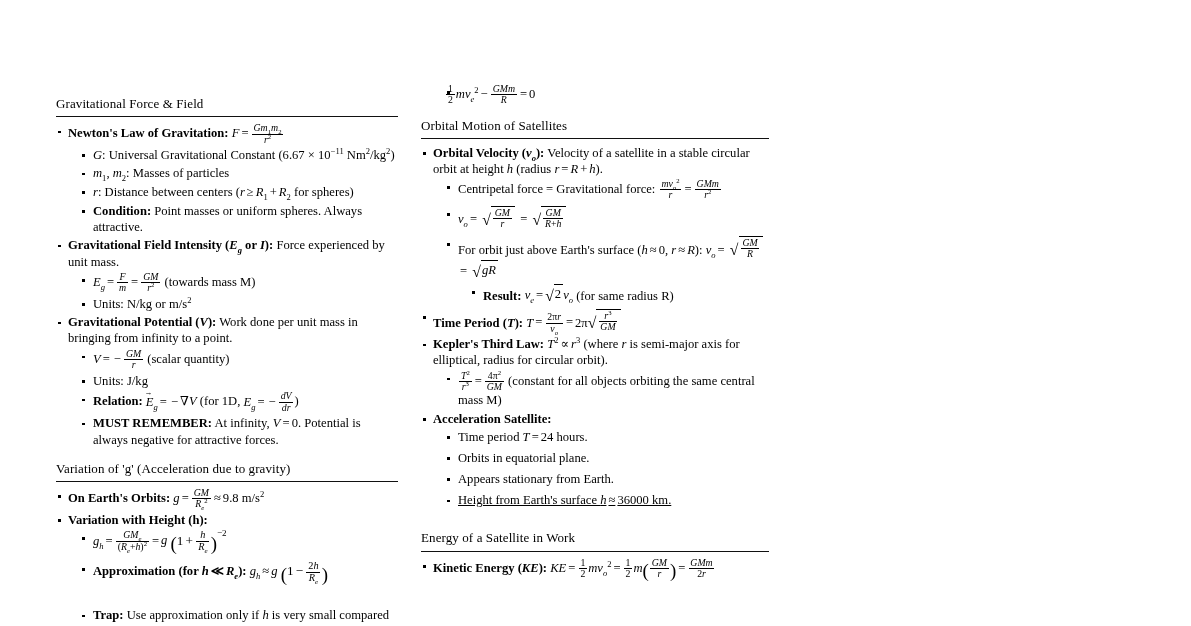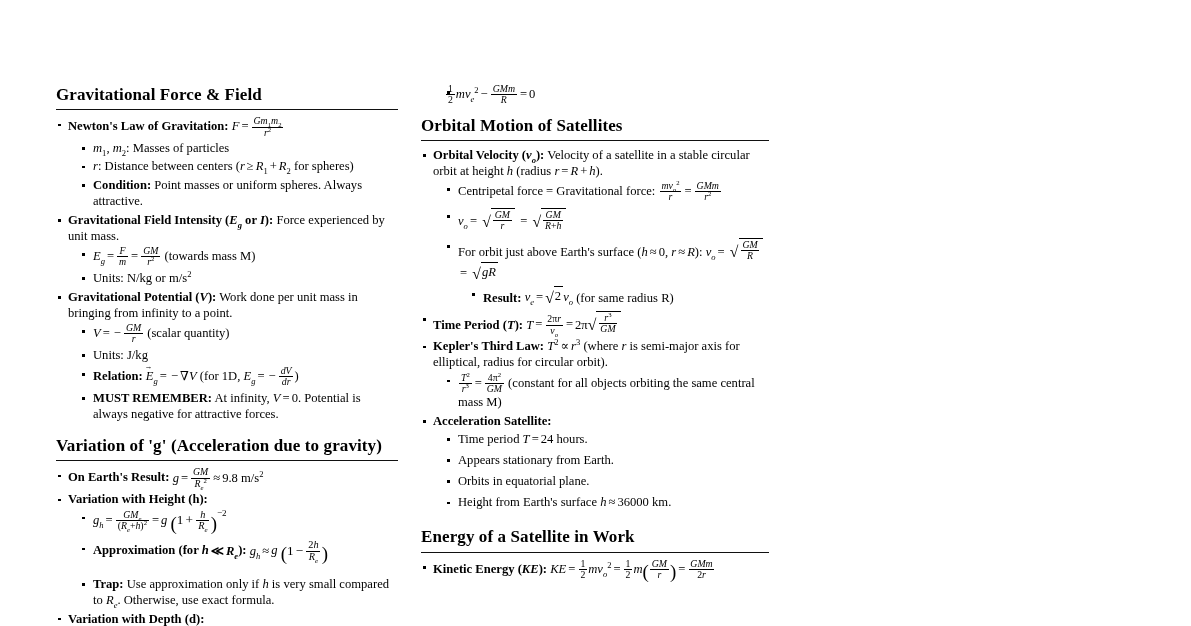--- a/index.html
+++ b/index.html
@@ -8,21 +8,21 @@
     font-family:"Liberation Serif","DejaVu Serif",serif;
     color:#000;
     -webkit-font-smoothing:antialiased;
   }
   .page{position:relative;width:1191px;height:626px;}
   .col{position:absolute;top:84px;}
   .col-left{left:56px;width:342px;}
   .col-right{left:421px;width:348px;}
 
   h2.sec{
-    font-size:17px;font-weight:bold;margin:0 0 4px 0;padding:0;
+    font-size:13px;font-weight:normal;margin:12px 0 4px 0;padding:0;
     letter-spacing:.1px;line-height:1.25;
   }
   .rule{border:0;border-top:1.6px solid #111;margin:0 0 6px 0;height:0;}
   .sec-block{margin-bottom:11px;}
 
   ul{list-style:none;margin:0;padding:0;}
   li{
     position:relative;font-size:12.6px;line-height:1.28;
     padding-left:12px;margin:0 0 2.5px 0;
   }
@@ -72,20 +72,24 @@
       <hr class="rule">
       <ul>
 
         <li>
           <b>Newton's Law of Gravitation:</b>
           <span>
             <span class="m">F</span><span class="op">=</span><span class="frac"><span><span class="m">Gm</span><sub class="mu">1</sub><span class="m">m</span><sub class="mu">2</sub></span><span class="den"><span class="m">r</span><sup class="mu">2</sup></span></span>
           </span>
           <ul>
             <li>
+              <span class="m">G</span>: Universal Gravitational Constant (6.67&nbsp;×
+              10<sup>−11</sup>&nbsp;<span class="mu">Nm<sup>2</sup></span>/<span class="mu">kg<sup>2</sup></span>)
+            </li>
+            <li>
               <span class="m">m</span><sub>1</sub>,&nbsp;<span class="m">m</span><sub>2</sub>: Masses of particles
             </li>
             <li>
               <span class="m">r</span>: Distance between centers (<span class="m">r</span><span class="op">≥</span><span class="m">R</span><sub>1</sub><span class="op">+</span><span class="m">R</span><sub>2</sub> for spheres)
             </li>
             <li>
               <b>Condition:</b>
               <span>Point masses or uniform spheres. Always attractive.</span>
             </li>
           </ul>
@@ -124,34 +128,34 @@
         </li>
       </ul>
     </div>
 
     <div class="sec-block" style="margin-top:13px;">
       <h2 class="sec">Variation of 'g' (Acceleration due to gravity)</h2>
       <hr class="rule">
       <ul>
 
         <li>
-          <b>On Earth's Result:</b>
+          <b>On Earth's Orbits:</b>
           <span>
             <span class="m">g</span><span class="op">=</span><span class="frac"><span><span class="m">GM</span></span><span class="den"><span class="m">R<sub>e</sub></span><sup class="mu">2</sup></span></span><span class="op">≈</span>9.8 <span class="mu">m/s</span><sup>2</sup>
           </span>
         </li>
 
         <li>
           <b>Variation with Height (h):</b>
           <ul>
             <li style="margin-bottom:8px;">
               <span class="m">g<sub>h</sub></span><span class="op">=</span><span class="frac"><span><span class="m">GM<sub>e</sub></span></span><span class="den">(<span class="m">R<sub>e</sub></span>+<span class="m">h</span>)<sup class="mu">2</sup></span></span><span class="op">=</span><span class="m">g</span>
               <span class="paren">(</span><span style="font-size:1.05em;">1<span class="op">+</span><span class="frac"><span><span class="m">h</span></span><span class="den"><span class="m">R<sub>e</sub></span></span></span></span><span class="paren">)</span><sup style="font-size:.72em;vertical-align:.95em;">−2</sup>
             </li>
-            <li style="margin-bottom:13px;">
+            <li style="margin-bottom:24px;">
               <b>Approximation (for <span class="m">h</span><span class="op">≪</span><span class="m">R<sub>e</sub></span>):</b>
               <span class="m">g<sub>h</sub></span><span class="op">≈</span><span class="m">g</span>
               <span class="paren">(</span><span style="font-size:1.05em;">1<span class="op">−</span><span class="frac"><span>2<span class="m">h</span></span><span class="den"><span class="m">R<sub>e</sub></span></span></span></span><span class="paren">)</span>
             </li>
             <li>
               <b>Trap:</b>
               Use approximation only if <span class="m">h</span> is very small compared to <span class="m">R<sub>e</sub></span>. Otherwise, use exact formula.
             </li>
           </ul>
         </li>
@@ -223,23 +227,23 @@
             </li>
           </ul>
         </li>
 
         <li>
           <b>Acceleration Satellite:</b>
           <ul>
             <li style="margin-bottom:5px;">
               Time period <span class="m">T</span><span class="op">=</span>24 hours.
             </li>
+            <li style="margin-bottom:5px;">Orbits in equatorial plane.</li>
             <li style="margin-bottom:5px;">Appears stationary from Earth.</li>
-            <li style="margin-bottom:5px;">Orbits in equatorial plane.</li>
-            <li style="margin-bottom:16px;">
+            <li style="margin-bottom:22px;text-decoration:underline;">
               Height from Earth's surface <span class="m">h</span><span class="op">≈</span>36000 km.
             </li>
           </ul>
         </li>
       </ul>
     </div>
 
     <div class="sec-block" style="margin-top:13px;">
       <h2 class="sec">Energy of a Satellite in Work</h2>
       <hr class="rule">

